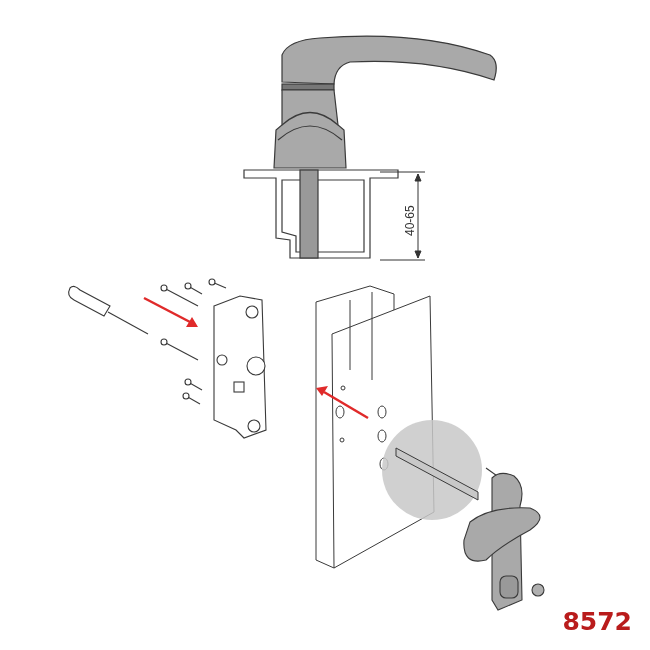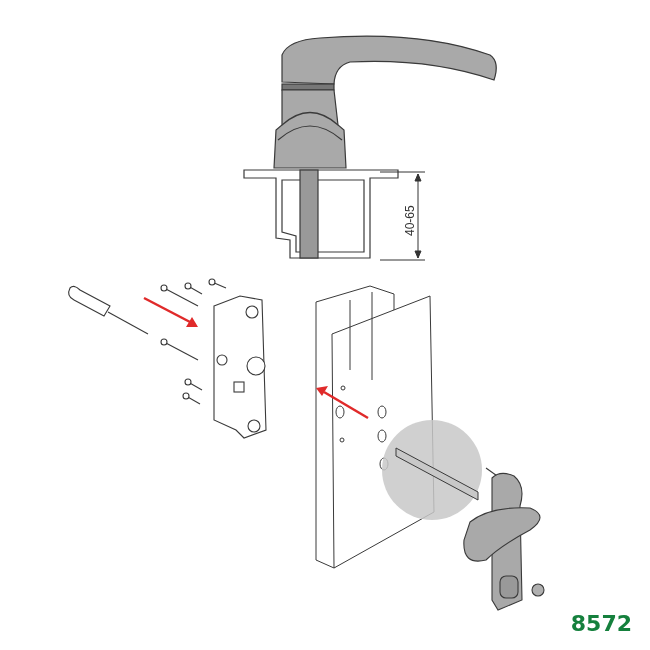--- a/index.html
+++ b/index.html
@@ -1,20 +1,20 @@
 <!DOCTYPE html>
 <html><head>
   <meta charset="utf-8">
   <style>
     html, body { margin: 0; padding: 0; background: #ffffff; }
     .canvas { position: relative; width: 650px; height: 650px; background: #ffffff; overflow: hidden; }
     svg { position: absolute; left: 0; top: 0; }
     .product-code {
       position: absolute; right: 18px; bottom: 14px;
-      font-family: "DejaVu Sans", sans-serif; font-weight: bold; font-size: 22px; color: #15803d;
+      font-family: "DejaVu Sans", sans-serif; font-weight: bold; font-size: 25px; color: #b91c1c;
     }
     .dim-label { font-family: "Liberation Sans", sans-serif; font-size: 12px; fill: #333; }
   </style>
 </head>
 <body>
 
 <div class="canvas">
   <svg width="650" height="650" viewBox="0 0 650 650">
 
     <g stroke="#3a3a3a" stroke-width="1.2">

